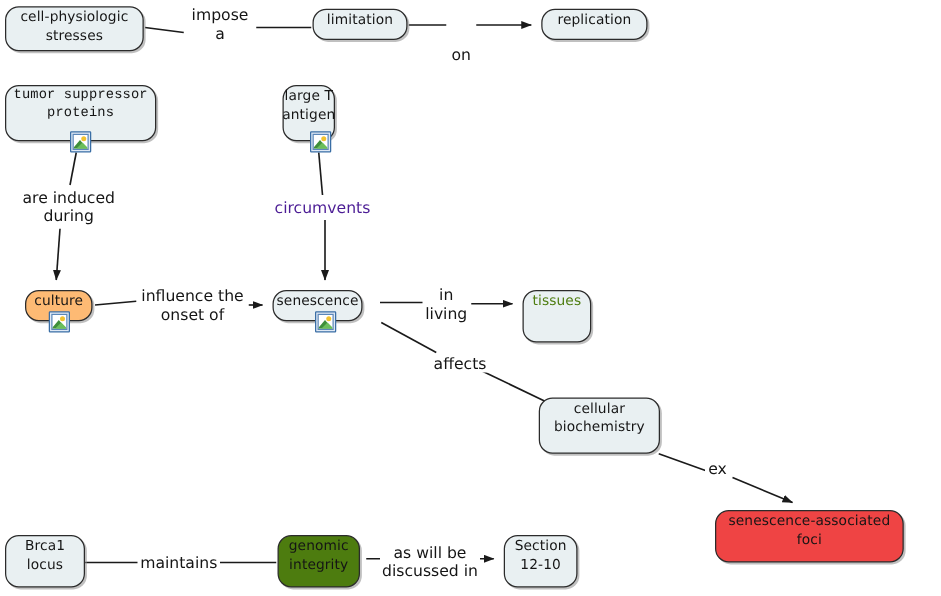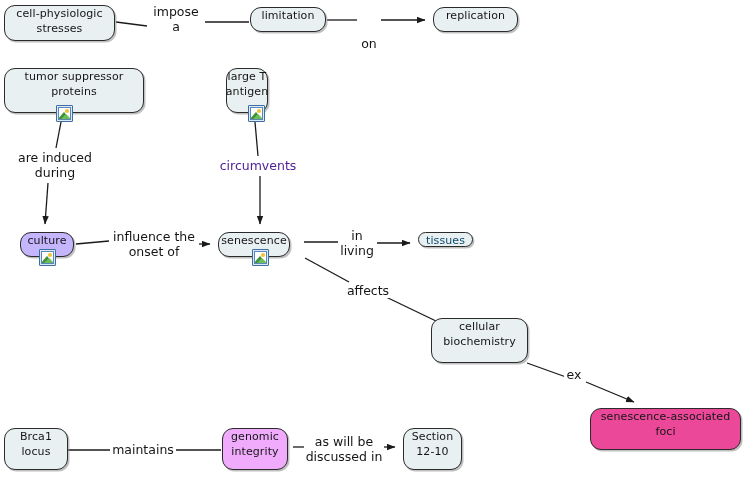--- a/index.html
+++ b/index.html
@@ -147,21 +147,21 @@
       <div class="node" style="left: 4px; top: 5px; width: 111px; height: 36px; background: rgb(233, 240, 242); border-color: rgb(43, 43, 43); color: rgb(21, 21, 21);">
         <span>cell-physiologic
 stresses</span>
       </div>
       <div class="node" style="left: 250px; top: 7px; width: 76px; height: 25px; background: rgb(233, 240, 242); border-color: rgb(43, 43, 43); color: rgb(21, 21, 21);">
         <span>limitation</span>
       </div>
       <div class="node" style="left: 433px; top: 7px; width: 85px; height: 25px; background: rgb(233, 240, 242); border-color: rgb(43, 43, 43); color: rgb(21, 21, 21);">
         <span>replication</span>
       </div>
-      <div class="node" style="left: 4px; top: 68px; width: 140px; height: 45px; background: rgb(233, 240, 242); border-color: rgb(43, 43, 43); color: rgb(21, 21, 21);">
+      <div class="node" style="left: 4px; top: 68px; width: 121px; height: 45px; background: rgb(233, 240, 242); border-color: rgb(43, 43, 43); color: rgb(21, 21, 21); font-family: Liberation Mono, monospace;">
         <span>tumor suppressor
 proteins</span>
       </div>
       <div class="res-icon" style="left: 56px; top: 105px;">
         <div class="frame">
           <div class="sun"></div>
           <div class="hill"></div>
           <div class="hill2"></div>
         </div>
       </div>
@@ -169,56 +169,56 @@
         <span>large T
 antigen</span>
       </div>
       <div class="res-icon" style="left: 248px; top: 105px;">
         <div class="frame">
           <div class="sun"></div>
           <div class="hill"></div>
           <div class="hill2"></div>
         </div>
       </div>
-      <div class="node" style="left: 20px; top: 232px; width: 54px; height: 25px; background: #c4b5fd; border-color: rgb(43, 43, 43); color: rgb(21, 21, 21);">
+      <div class="node" style="left: 20px; top: 232px; width: 54px; height: 25px; background: #fdba74; border-color: rgb(43, 43, 43); color: rgb(21, 21, 21);">
         <span>culture</span>
       </div>
       <div class="res-icon" style="left: 38.5px; top: 249px;">
         <div class="frame">
           <div class="sun"></div>
           <div class="hill"></div>
           <div class="hill2"></div>
         </div>
       </div>
       <div class="node" style="left: 218px; top: 232px; width: 72px; height: 25px; background: rgb(233, 240, 242); border-color: rgb(43, 43, 43); color: rgb(21, 21, 21);">
         <span>senescence</span>
       </div>
       <div class="res-icon" style="left: 252px; top: 249px;">
         <div class="frame">
           <div class="sun"></div>
           <div class="hill"></div>
           <div class="hill2"></div>
         </div>
       </div>
-      <div class="node" style="left: 418px; top: 232px; width: 55px; height: 15px; background: rgb(233, 240, 242); border-color: rgb(43, 43, 43); color: #0c4a6e;">
+      <div class="node" style="left: 418px; top: 232px; width: 55px; height: 42px; background: rgb(233, 240, 242); border-color: rgb(43, 43, 43); color: #4d7c0f;">
         <span>tissues</span>
       </div>
       <div class="node" style="left: 431px; top: 318px; width: 97px; height: 45px; background: rgb(233, 240, 242); border-color: rgb(43, 43, 43); color: rgb(21, 21, 21);">
         <span>cellular
 biochemistry</span>
       </div>
-      <div class="node" style="left: 590px; top: 408px; width: 151px; height: 42px; background: #ec4899; border-color: rgb(43, 43, 43); color: rgb(21, 21, 21);">
+      <div class="node" style="left: 572px; top: 408px; width: 151px; height: 42px; background: #ef4444; border-color: rgb(43, 43, 43); color: rgb(21, 21, 21);">
         <span>senescence-associated
 foci</span>
       </div>
       <div class="node" style="left: 4px; top: 428px; width: 64px; height: 42px; background: rgb(233, 240, 242); border-color: rgb(43, 43, 43); color: rgb(21, 21, 21);">
         <span>Brca1
 locus</span>
       </div>
-      <div class="node" style="left: 222px; top: 428px; width: 66px; height: 42px; background: #f0abfc; border-color: rgb(43, 43, 43); color: rgb(21, 21, 21);">
+      <div class="node" style="left: 222px; top: 428px; width: 66px; height: 42px; background: #4d7c0f; border-color: rgb(43, 43, 43); color: rgb(21, 21, 21);">
         <span>genomic
 integrity</span>
       </div>
       <div class="node" style="left: 403px; top: 428px; width: 59px; height: 42px; background: rgb(233, 240, 242); border-color: rgb(43, 43, 43); color: rgb(21, 21, 21);">
         <span>Section
 12-10</span>
       </div>
     </div>
   <div id="labels-group">
       <div class="link-label" style="left: 148px; top: 4px; width: 56px; color: rgb(21, 21, 21);">impose

